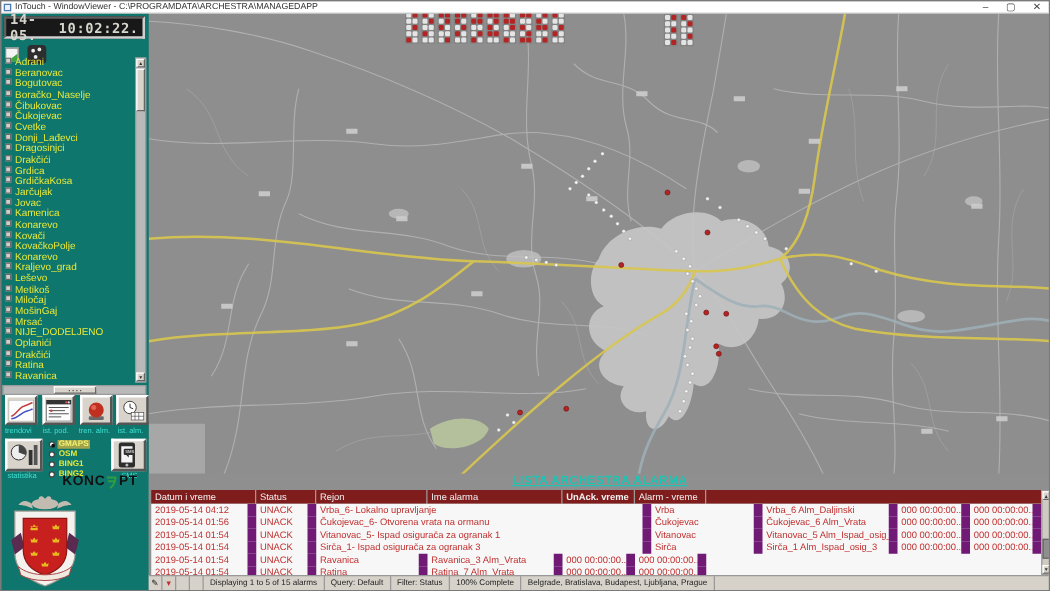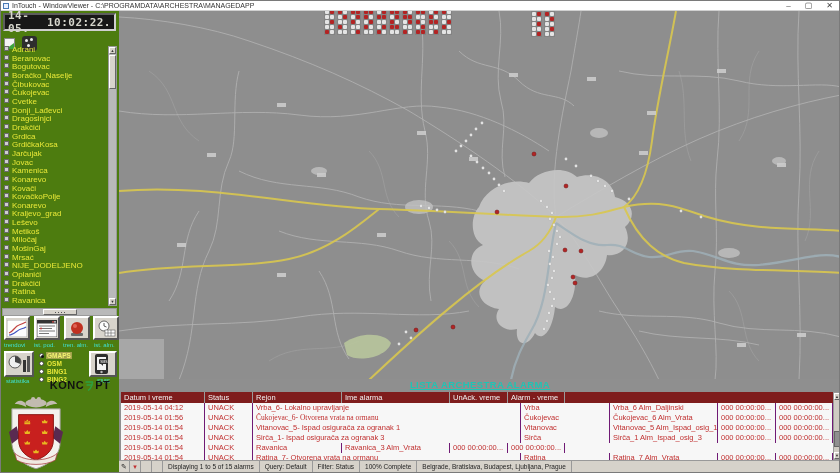--- a/index.html
+++ b/index.html
@@ -7,21 +7,21 @@
   #app{position:relative;width:840px;height:473px;background:#8f8f8f;
        font-family:"Liberation Sans",sans-serif;overflow:hidden;
        border:1px solid #7a7a7a;}
   
   #titlebar{position:absolute;left:0;top:0;width:840px;height:10px;background:#ffffff;
             display:flex;align-items:center;font-size:7px;color:#333;border-bottom:1px solid #d0d0d0;}
   #appicon{width:6px;height:6px;margin:0 3px 0 2px;background:#e8f0ff;border:1px solid #4a7ab5;}
   #winctrls{margin-left:auto;display:flex;gap:14px;padding-right:8px;color:#444;font-size:8px;line-height:8px;}
   #winctrls span{cursor:default;}
   
-  #sidebar{position:absolute;left:0;top:10px;width:118px;height:463px;background:#4d7c0f;}
+  #sidebar{position:absolute;left:0;top:10px;width:118px;height:463px;background:#0f766e;}
   #clock{position:absolute;left:2px;top:2px;width:113px;height:18px;background:#181818;
          border:2px solid;border-color:#5e5e5e #cfcfcf #cfcfcf #5e5e5e;
          display:flex;align-items:center;justify-content:space-between;padding:0 3px;
          font-family:"DejaVu Sans Mono",monospace;font-weight:bold;font-size:11px;color:#d6d6cc;letter-spacing:0.5px;}
   #objhdr{position:absolute;left:1px;top:22px;width:116px;height:20px;display:flex;align-items:center;}
   #mapPageIcon{width:11px;height:11px;background:#f4f4f4;border:1px solid #888;margin:0 3px 0 2px;position:relative;}
   #mapPageIcon:before{content:"";position:absolute;left:1px;top:4px;border-left:8px solid transparent;border-bottom:6px solid #3da53d;}
   #objhdr .t{color:#35e0d2;font-weight:bold;font-size:11px;text-decoration:underline;letter-spacing:0.3px;}
   #mapOptIcon{margin-left:4px;width:15px;height:15px;background:#2e2e2e;border-radius:3px;position:relative;}
   #mapOptIcon i{position:absolute;width:3px;height:3px;border-radius:50%;background:#eee;}
@@ -59,21 +59,21 @@
   .cluster i.w{background:#e4e4e4;}
   
   #alarms{position:absolute;left:118px;top:378px;width:722px;height:95px;background:#8f8f8f;}
   #almtitle{position:absolute;left:0;top:0;width:722px;height:13px;text-align:center;
             color:#1fc4b4;font-weight:bold;font-size:9.5px;text-decoration:underline;letter-spacing:0.4px;}
   #almhdr{position:absolute;left:2px;top:13px;width:712px;height:11px;background:#7f1d1d;display:flex;}
   .hc{color:#f2f2f2;font-size:7.5px;line-height:11px;padding-left:3px;border-right:1px solid #9a9a9a;
       overflow:hidden;white-space:nowrap;flex:none;}
   #almrows{position:absolute;left:2px;top:24px;width:712px;height:57px;background:#f7f7f7;overflow:hidden;}
   .tr{display:flex;height:10px;cursor:default;}
-  .tc{color:#c03030;font-size:7.5px;line-height:10px;padding-left:3px;border-right:1px solid #701a75;
+  .tc{color:#c03030;font-size:7.5px;line-height:10px;padding-left:3px;border-right:7px solid #701a75;
       overflow:hidden;white-space:nowrap;flex:none;}
   #almvscroll{position:absolute;left:714px;top:13px;width:8px;height:68px;background:#cfcbc3;border:1px solid #9a9a9a;}
   #almvscroll .sbtn{width:6px;height:7px;}
   #almthumb{position:absolute;left:0;top:38px;width:6px;height:16px;background:#8f8f8f;border:1px solid #666;}
   #almstatus{position:absolute;left:0px;top:81px;width:722px;height:12px;background:#d6d2ca;border-top:1px solid #999;
              display:flex;align-items:stretch;font-size:6.5px;color:#222;}
   .icell{width:11px;border-right:1px solid #999;display:flex;align-items:center;justify-content:center;font-size:7px;}
   .scell{padding:0 5px;border-right:1px solid #999;display:flex;align-items:center;white-space:nowrap;}
 </style>
 </head>
@@ -651,37 +651,37 @@
     </svg>
   </div>
 
   <div id="alarms">
     <div id="almtitle">LISTA ARCHESTRA ALARMA</div>
     <div id="almhdr">
         <div class="hc" style="width: 84px;">Datum i vreme</div>
         <div class="hc" style="width: 48px;">Status</div>
         <div class="hc" style="width: 89px;">Rejon</div>
         <div class="hc" style="width: 108px;">Ime alarma</div>
-        <div class="hc" style="width: 58px;">UnAck. vreme</div>
+        <div class="hc" style="width: 58px; font-weight: bold;">UnAck. vreme</div>
         <div class="hc" style="width: 57px;">Alarm - vreme</div>
       </div>
     <div id="almrows">
         <div class="tr">
           <div class="tc" style="width: 84px;">2019-05-14 04:12</div>
           <div class="tc" style="width: 48px;">UNACK</div>
           <div class="tc" style="width: 268px;">Vrba_6- Lokalno upravljanje</div>
           <div class="tc" style="width: 89px;">Vrba</div>
           <div class="tc" style="width: 108px;">Vrba_6 Alm_Daljinski</div>
           <div class="tc" style="width: 58px;">000 00:00:00...</div>
           <div class="tc" style="width: 57px;">000 00:00:00...</div>
         </div>
         <div class="tr">
           <div class="tc" style="width: 84px;">2019-05-14 01:56</div>
           <div class="tc" style="width: 48px;">UNACK</div>
-          <div class="tc" style="width: 268px; font-family: Liberation Serif, serif;">Čukojevac_6- Otvorena vrata na ormanu</div>
+          <div class="tc" style="width: 268px;">Čukojevac_6- Otvorena vrata na ormanu</div>
           <div class="tc" style="width: 89px;">Čukojevac</div>
           <div class="tc" style="width: 108px;">Čukojevac_6 Alm_Vrata</div>
           <div class="tc" style="width: 58px;">000 00:00:00...</div>
           <div class="tc" style="width: 57px;">000 00:00:00...</div>
         </div>
         <div class="tr">
           <div class="tc" style="width: 84px;">2019-05-14 01:54</div>
           <div class="tc" style="width: 48px;">UNACK</div>
           <div class="tc" style="width: 268px;">Vitanovac_5- Ispad osigurača za ogranak 1</div>
           <div class="tc" style="width: 89px;">Vitanovac</div>
@@ -702,21 +702,20 @@
           <div class="tc" style="width: 84px;">2019-05-14 01:54</div>
           <div class="tc" style="width: 48px;">UNACK</div>
           <div class="tc" style="width: 89px;">Ravanica</div>
           <div class="tc" style="width: 108px;">Ravanica_3 Alm_Vrata</div>
           <div class="tc" style="width: 58px;">000 00:00:00...</div>
           <div class="tc" style="width: 57px;">000 00:00:00...</div>
         </div>
         <div class="tr">
           <div class="tc" style="width: 84px;">2019-05-14 01:54</div>
           <div class="tc" style="width: 48px;">UNACK</div>
-          <div class="tc" style="width: 268px;">Ratina_7- Otvorena vrata na ormanu</div>
           <div class="tc" style="width: 89px;">Ratina</div>
           <div class="tc" style="width: 108px;">Ratina_7 Alm_Vrata</div>
           <div class="tc" style="width: 58px;">000 00:00:00...</div>
           <div class="tc" style="width: 57px;">000 00:00:00...</div>
         </div>
       </div>
     <div id="almvscroll">
       <span class="sbtn" style="top:0">▲</span>
       <span id="almthumb"></span>
       <span class="sbtn" style="bottom:0">▼</span>

